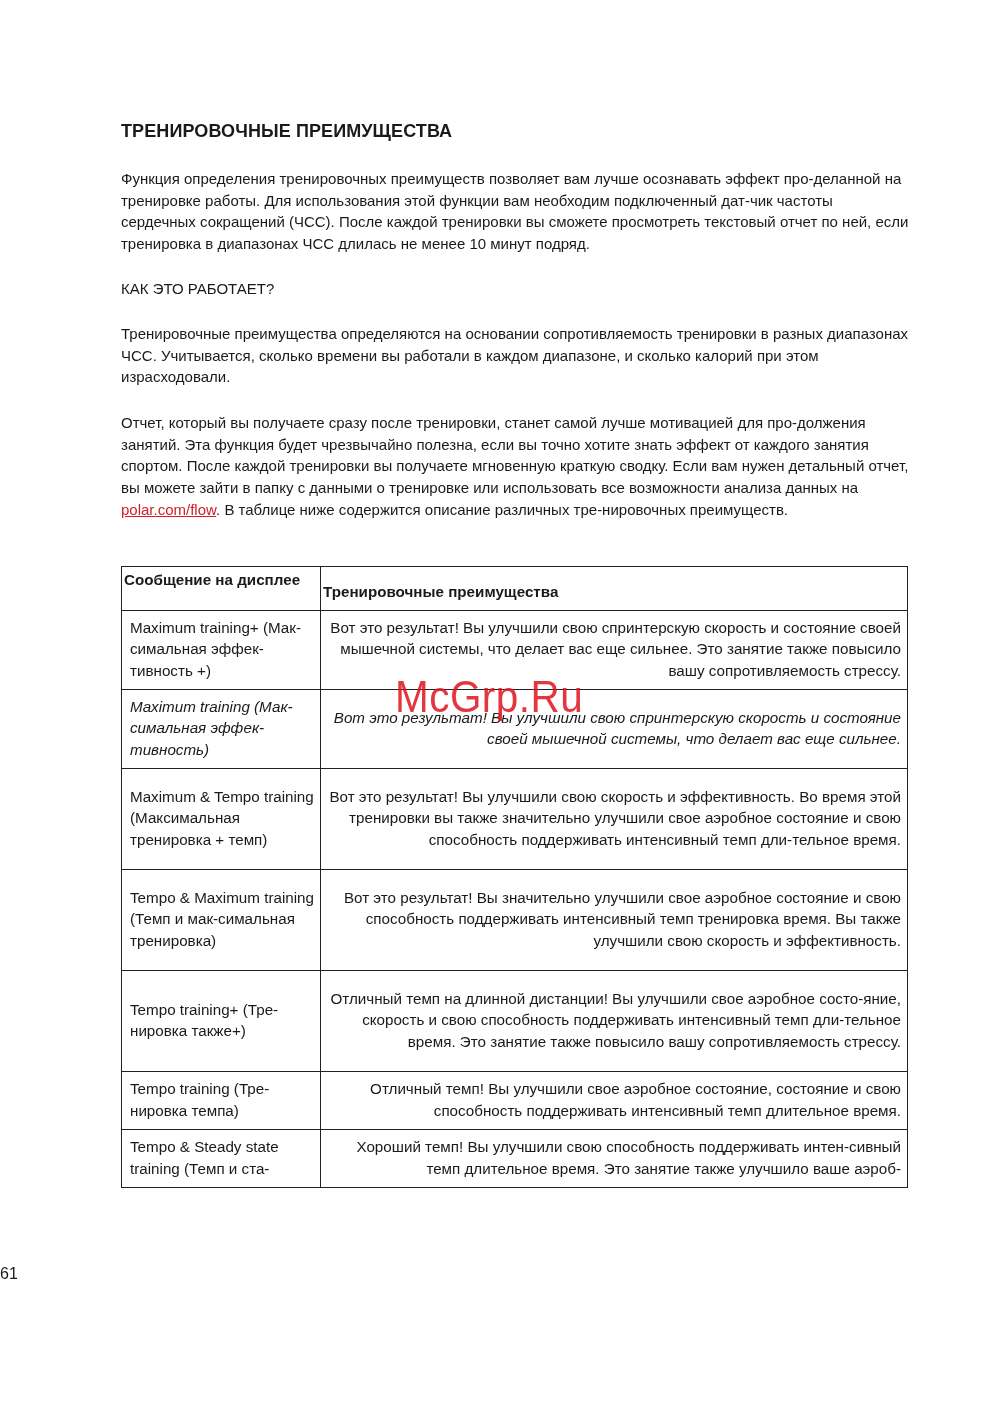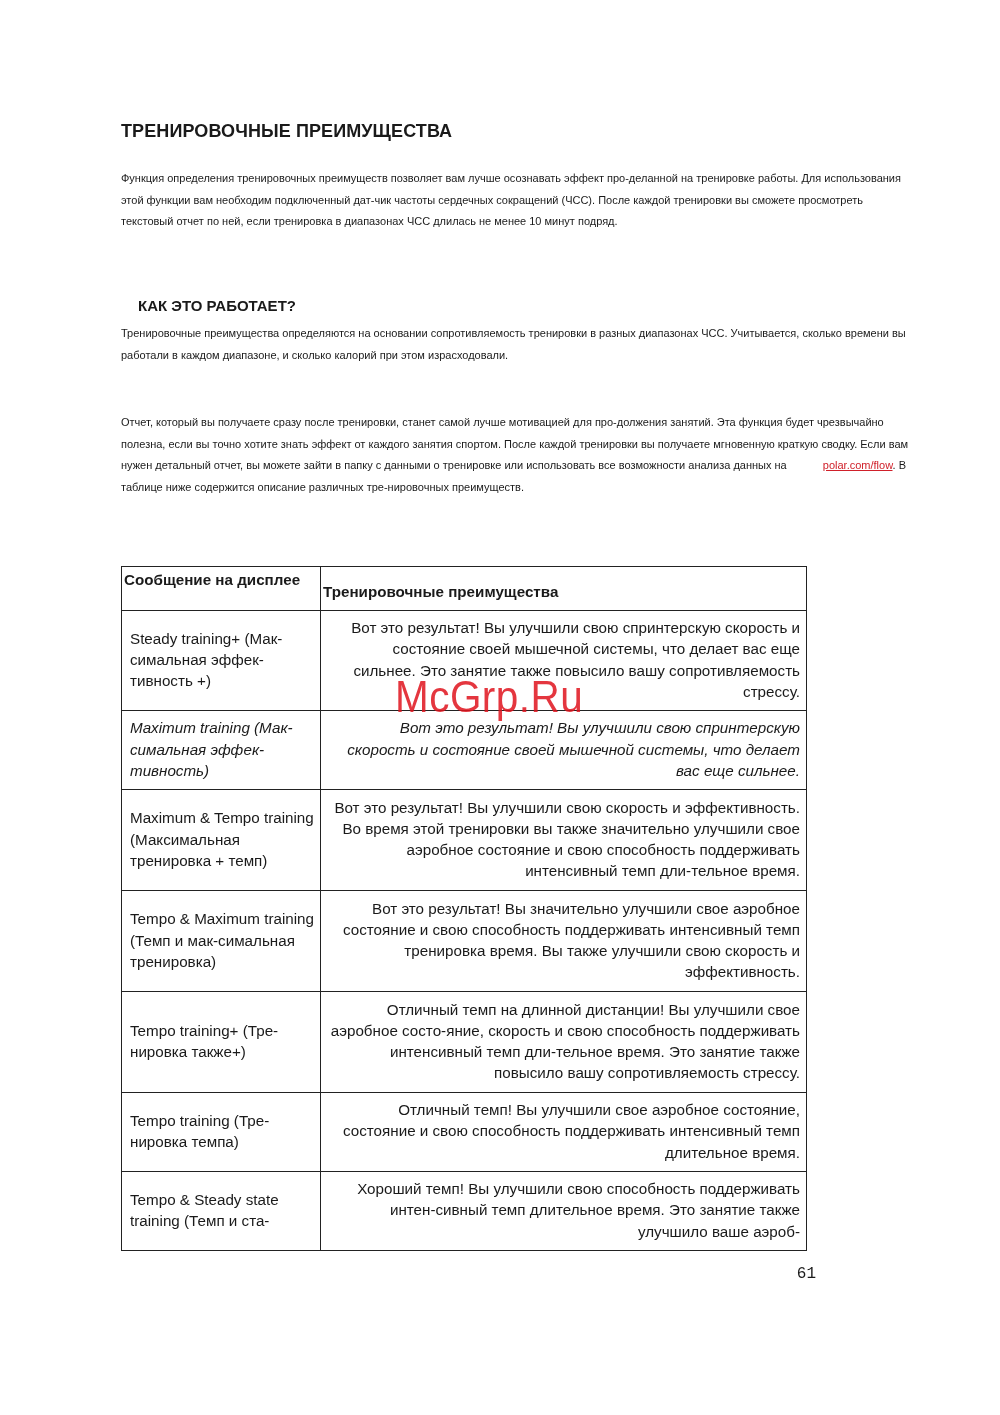--- a/index.html
+++ b/index.html
@@ -1,57 +1,57 @@
 <!DOCTYPE html>
 <html><head>
 <meta charset="utf-8">
 <style>
   html, body { margin: 0; padding: 0; background: #ffffff; }
   body { width: 1000px; height: 1415px; position: relative; overflow: hidden;
          font-family: "Liberation Sans", sans-serif; color: #1a1a1a; }
   .page { position: absolute; left: 121px; top: 0; width: 788px; }
   .title { position: absolute; top: 121px; left: 0; font-size: 18px; font-weight: bold; letter-spacing: 0.1px; margin: 0; white-space: nowrap; }
-  .para { position: absolute; left: 0; width: 788px; font-size: 11px; line-height: 21.7px; margin: 0; }
+  .para { position: absolute; left: 0; width: 788px; font-size: 15px; line-height: 21.7px; margin: 0; }
   .p1 { top: 168px; }
-  .h2 { position: absolute; top: 280px; left: 0; font-size: 15px; font-weight: bold; margin: 17px; }
+  .h2 { position: absolute; top: 280px; left: 0; font-size: 15px; font-weight: normal; margin: 0; }
   .p2 { top: 323px; }
   .p3 { top: 412px; }
-  .link { color: #d0202a; text-decoration: underline; text-decoration-color: #d0202a; margin-left: 33px; }
-  table { position: absolute; top: 566px; left: 0; width: 686px; border-collapse: collapse; font-size: 15.2px; line-height: 21.3px; }
+  .link { color: #d0202a; text-decoration: underline; text-decoration-color: #d0202a; }
+  table { position: absolute; top: 566px; left: 0; width: 787px; border-collapse: collapse; font-size: 15.2px; line-height: 21.3px; }
   td, th { border: 1.5px solid #222; vertical-align: middle; text-align: left; font-weight: normal; }
   th { font-weight: bold; }
   th.c1 { width: 194px; padding: 2px 2px 18px 2px; vertical-align: top; }
   th.c2 { padding: 10px 2px 4px 2px; }
   td.c1 { padding: 6px 6px 8px 8px; }
   td.c2 { padding: 6px 6px 8px 7px; text-align: right; }
   .row0 { height: 44px; }
   .r1 { height: 79px; } .r2 { height: 79px; font-style: italic; } .r3 { height: 101px; } .r4 { height: 101px; }
   .r5 { height: 101px; } .r6 { height: 58px; } .r7 { height: 58px; }
   .watermark { position: absolute; left: 395px; top: 672px; font-size: 44px; color: #e0141e; opacity: 0.85;
                font-family: "Liberation Sans", sans-serif; letter-spacing: 0.5px; transform: scaleX(0.92); transform-origin: left; }
-  .pagenum { position: absolute; top: 1265px; left: 0; width: 816px; text-align: right; font-size: 16px; font-family: Liberation Mono, monospace; }
+  .pagenum { position: absolute; top: 1265px; left: 0; width: 816px; text-align: left; font-size: 16px; }
 </style>
 </head>
 <body>
 
 <div class="page">
   <h1 class="title">ТРЕНИРОВОЧНЫЕ ПРЕИМУЩЕСТВА</h1>
   <p class="para p1">Функция определения тренировочных преимуществ позволяет вам лучше осознавать эффект про-деланной на тренировке работы. Для использования этой функции вам необходим подключенный дат-чик частоты сердечных сокращений (ЧСС). После каждой тренировки вы сможете просмотреть текстовый отчет по ней, если тренировка в диапазонах ЧСС длилась не менее 10 минут подряд.</p>
   <h2 class="h2">КАК ЭТО РАБОТАЕТ?</h2>
   <p class="para p2">Тренировочные преимущества определяются на основании сопротивляемость тренировки в разных диапазонах ЧСС. Учитывается, сколько времени вы работали в каждом диапазоне, и сколько калорий при этом израсходовали.</p>
   <p class="para p3"><span>Отчет, который вы получаете сразу после тренировки, станет самой лучше мотивацией для про-должения занятий. Эта функция будет чрезвычайно полезна, если вы точно хотите знать эффект от каждого занятия спортом. После каждой тренировки вы получаете мгновенную краткую сводку. Если вам нужен детальный отчет, вы можете зайти в папку с данными о тренировке или использовать все возможности анализа данных на </span><a class="link">polar.com/flow</a><span>. В таблице ниже содержится описание различных тре-нировочных преимуществ.</span></p>
 
   <table>
     <tbody>
         <tr class="row0">
       <th class="c1">Сообщение на дисплее</th>
       <th class="c2">Тренировочные преимущества</th>
     </tr>
     <tr class="r1">
-      <td class="c1">Steady training+ (Мак-симальная эффек-тивность +)</td>
+      <td class="c1">Maximum training+ (Мак-симальная эффек-тивность +)</td>
       <td class="c2">Вот это результат! Вы улучшили свою спринтерскую скорость и состояние своей мышечной системы, что делает вас еще сильнее. Это занятие также повысило вашу сопротивляемость стрессу.</td>
     </tr>
     <tr class="r2">
       <td class="c1">Maximum training (Мак-симальная эффек-тивность)</td>
       <td class="c2">Вот это результат! Вы улучшили свою спринтерскую скорость и состояние своей мышечной системы, что делает вас еще сильнее.</td>
     </tr>
     <tr class="r3">
       <td class="c1">Maximum &amp; Tempo training (Максимальная тренировка + темп)</td>
       <td class="c2">Вот это результат! Вы улучшили свою скорость и эффективность. Во время этой тренировки вы также значительно улучшили свое аэробное состояние и свою способность поддерживать интенсивный темп дли-тельное время.</td>
     </tr>

